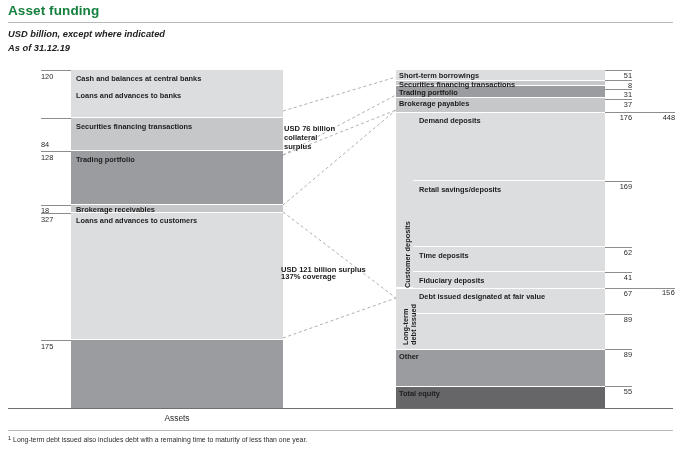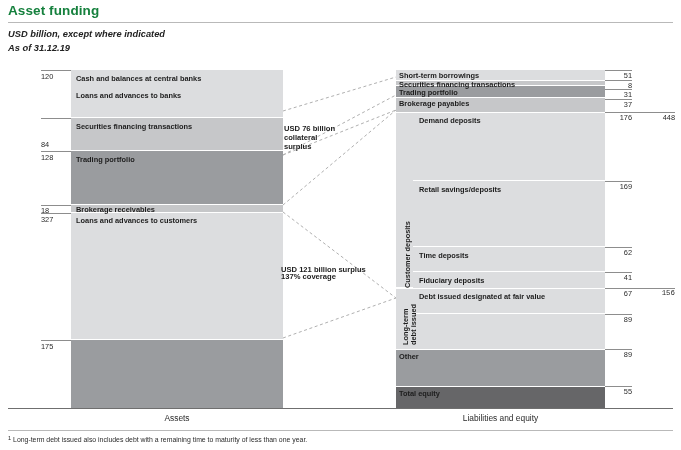--- a/index.html
+++ b/index.html
@@ -246,18 +246,17 @@
   <div class="rv-val" style="left:602px;top:315px;">89</div>
 
   <div class="rv-line" style="left:605px;top:349px;width:27px;"></div>
   <div class="rv-val" style="left:602px;top:350px;">89</div>
 
   <div class="rv-line" style="left:605px;top:386px;width:27px;"></div>
   <div class="rv-val" style="left:602px;top:387px;">55</div>
 
   <div class="rule-axis"></div>
   <div class="axis-label" style="left:71px;width:212px;">Assets</div>
-  <div class="axis-label" style="left:396px;width:209px;">Liabilities and equity</div>
 
   <div class="rule-foot"></div>
   <div class="footnote"><sup>1</sup> <span>Long-term debt issued also includes debt with a remaining time to maturity of less than one year.</span></div>
 
 </div>
 
 </body></html>

